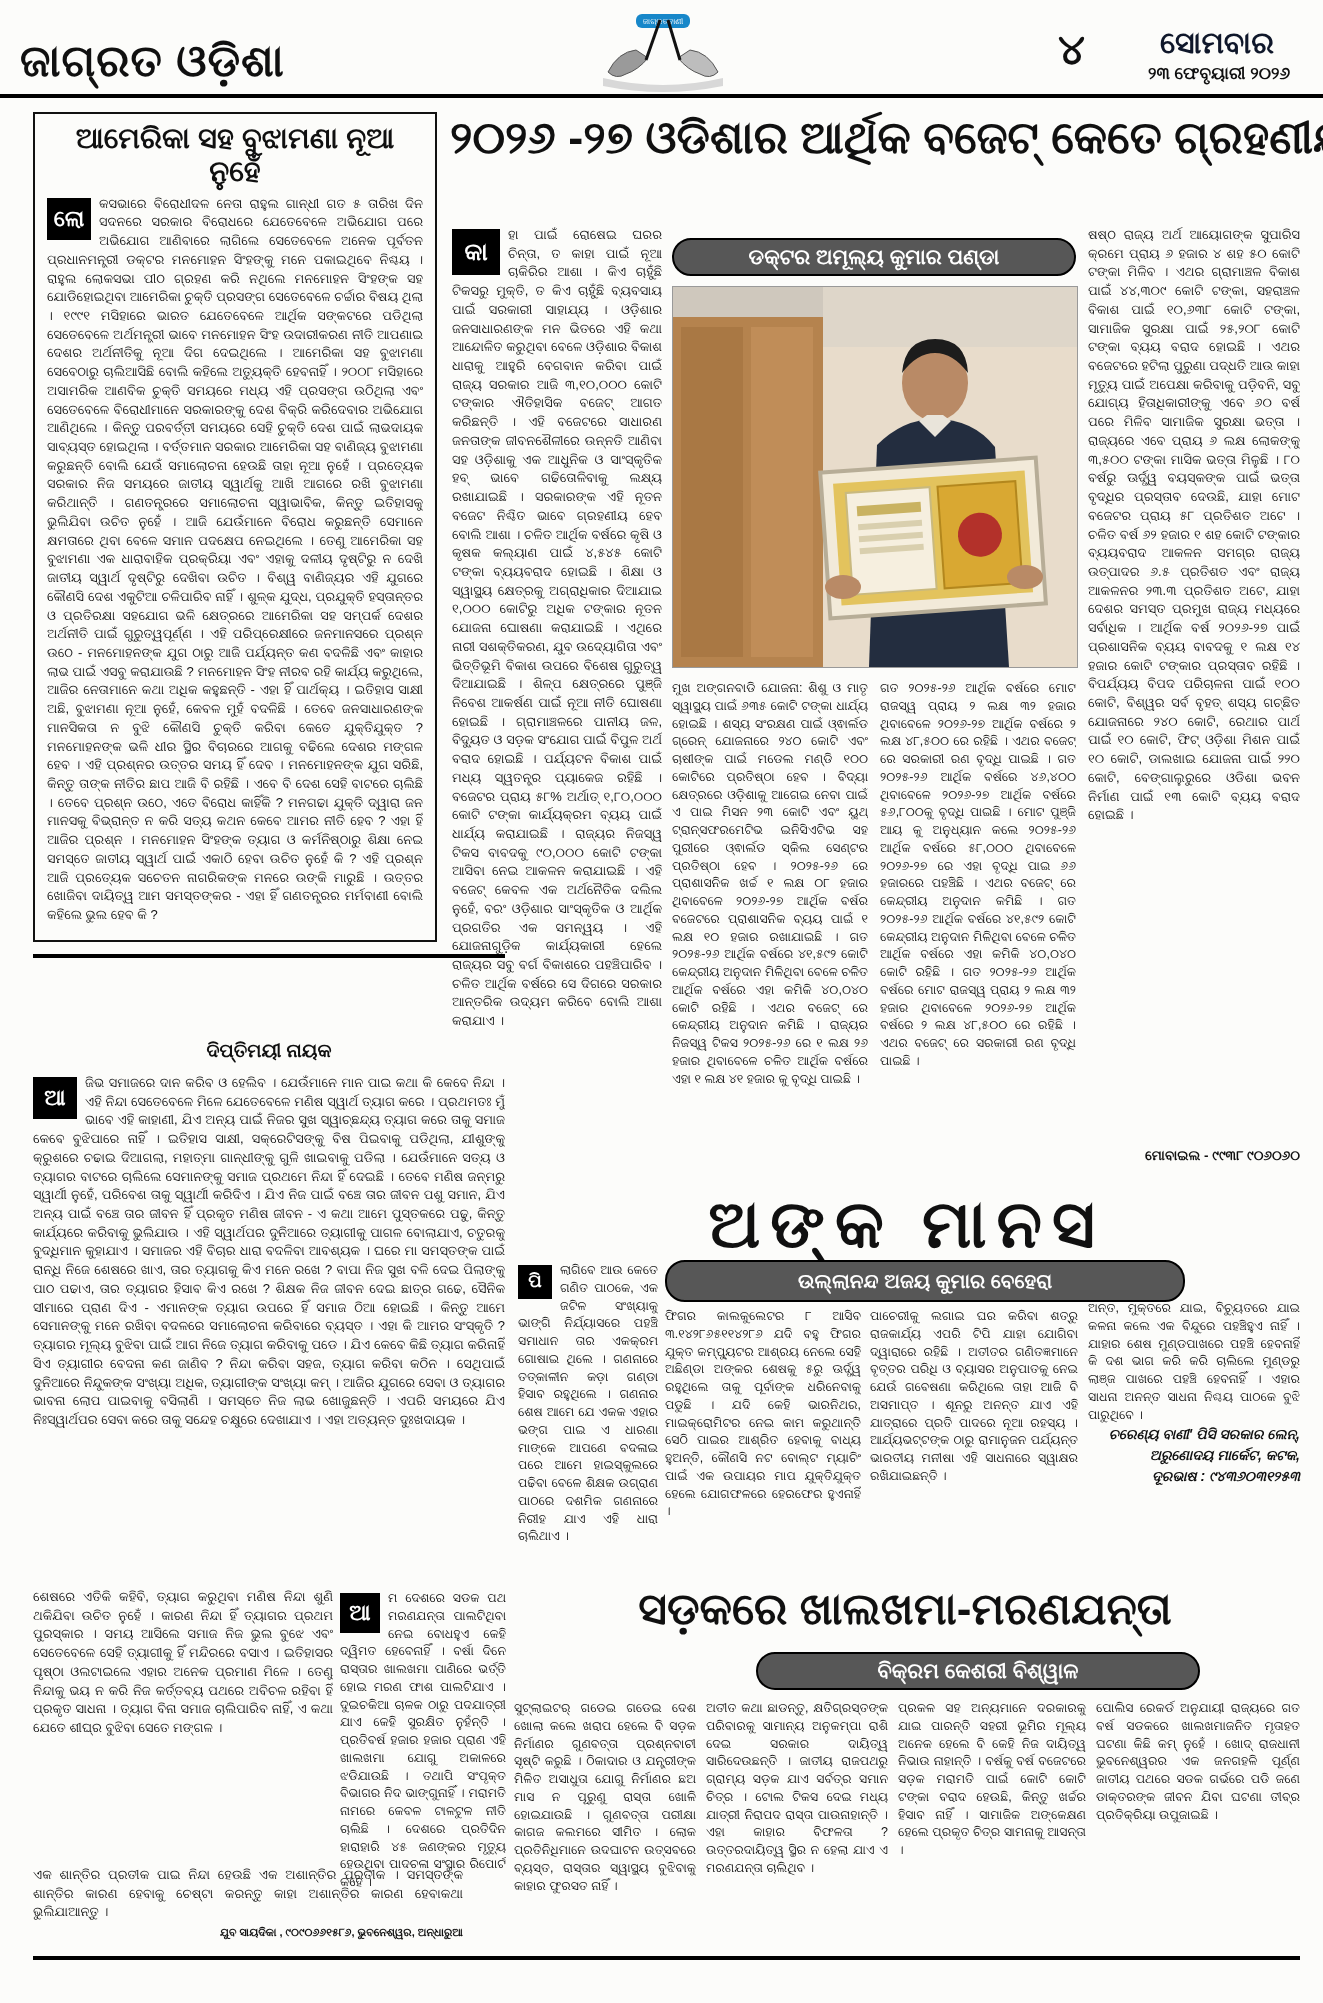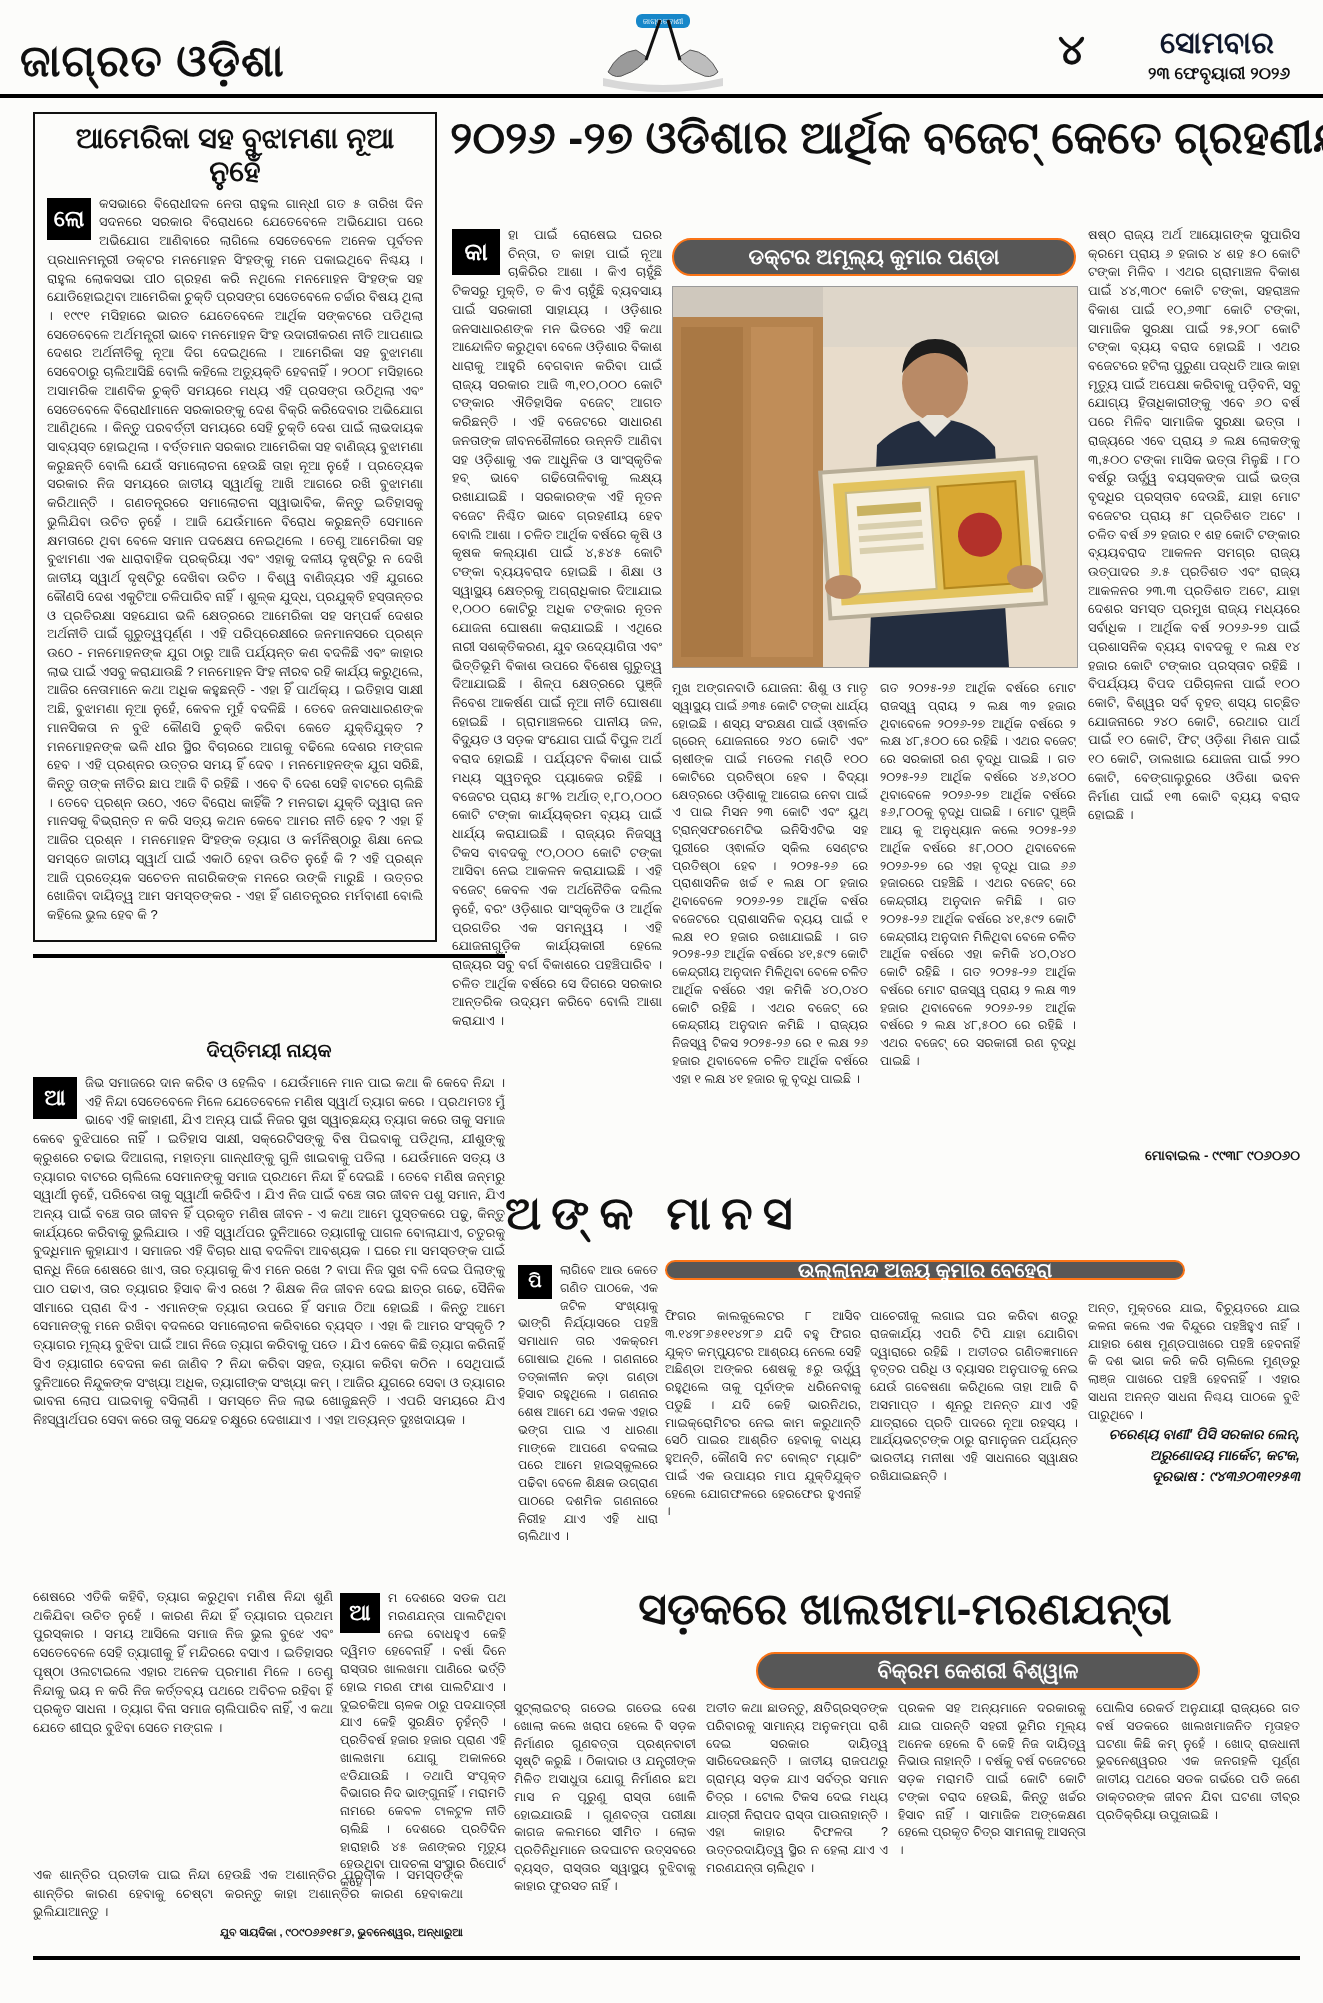--- a/index.html
+++ b/index.html
@@ -7,25 +7,25 @@
         font-family:"Liberation Sans","DejaVu Sans",sans-serif;color:#101010;overflow:hidden;}
   .abs{position:absolute;}
   .rule{background:#000;}
   .masthead{font-size:44px;font-weight:bold;letter-spacing:1px;}
   .pagenum{font-size:42px;font-weight:bold;}
   .dayname{font-size:30px;font-weight:bold;color:#0f172a;}
   .dateline{font-size:17px;font-weight:bold;}
   .box{border:2px solid #111;}
   .headline-sm{font-size:29px;font-weight:bold;text-align:center;line-height:1.15;}
   .headline-xl{font-size:45px;font-weight:bold;text-align:center;white-space:nowrap;}
-  .headline-huge{font-size:46px;font-weight:bold;text-align:left;letter-spacing:10px;white-space:nowrap;}
+  .headline-huge{font-size:66px;font-weight:bold;text-align:right;letter-spacing:10px;white-space:nowrap;}
   .headline-lg{font-size:44px;font-weight:bold;text-align:center;white-space:nowrap;}
   .headline-md{font-size:40px;font-weight:bold;text-align:center;white-space:nowrap;}
   .byline-center{font-size:19px;font-weight:bold;text-align:center;}
-  .pill{background:#575757;border:2px solid #f97316;border-radius:20px;color:#fff;font-weight:bold;
+  .pill{background:#575757;border:2px solid #000000;border-radius:20px;color:#fff;font-weight:bold;
         display:flex;align-items:center;justify-content:center;font-size:21px;}
   .body-text{font-size:13px;line-height:1.44;text-align:justify;overflow:hidden;height:100%;}
   .body-sm{font-size:12.5px;line-height:1.42;}
   .dc{float:left;background:#000;color:#fff;font-weight:bold;display:flex;align-items:center;justify-content:center;
       margin:3px 8px 2px 0;}
   .dc-lg{width:48px;height:46px;font-size:24px;}
   .dc-md{width:44px;height:42px;font-size:22px;}
   .dc-sm{width:34px;height:34px;font-size:18px;}
   .sig{font-weight:bold;text-align:right;font-size:11px;margin-top:4px;}
   .sig-italic{font-style:italic;font-weight:bold;text-align:right;font-size:14px;line-height:1.5;}
@@ -127,21 +127,21 @@
   </div>
   <div class="abs" style="left:33px;top:1588px;width:300px;height:272px;">
     <div class="body-text">ଶେଷରେ ଏତିକି କହିବି, ତ୍ୟାଗ କରୁଥିବା ମଣିଷ ନିନ୍ଦା ଶୁଣି ଥକିଯିବା ଉଚିତ ନୁହେଁ । କାରଣ ନିନ୍ଦା ହିଁ ତ୍ୟାଗର ପ୍ରଥମ ପୁରସ୍କାର । ସମୟ ଆସିଲେ ସମାଜ ନିଜ ଭୁଲ ବୁଝେ ଏବଂ ସେତେବେଳେ ସେହି ତ୍ୟାଗୀକୁ ହିଁ ମନ୍ଦିରରେ ବସାଏ । ଇତିହାସର ପୃଷ୍ଠା ଓଲଟାଇଲେ ଏହାର ଅନେକ ପ୍ରମାଣ ମିଳେ । ତେଣୁ ନିନ୍ଦାକୁ ଭୟ ନ କରି ନିଜ କର୍ତ୍ତବ୍ୟ ପଥରେ ଅବିଚଳ ରହିବା ହିଁ ପ୍ରକୃତ ସାଧନା । ତ୍ୟାଗ ବିନା ସମାଜ ଚାଲିପାରିବ ନାହିଁ, ଏ କଥା ଯେତେ ଶୀଘ୍ର ବୁଝିବା ସେତେ ମଙ୍ଗଳ ।</div>
   </div>
   <div class="abs" style="left:33px;top:1866px;width:430px;height:80px;">
     <div class="body-text" style="height:auto;">ଏକ ଶାନ୍ତିର ପ୍ରତୀକ ପାଇ ନିନ୍ଦା ହେଉଛି ଏକ ଅଶାନ୍ତିର ପ୍ରତୀକ । ସମସ୍ତଙ୍କ ଶାନ୍ତିର କାରଣ ହେବାକୁ ଚେଷ୍ଟା କରନ୍ତୁ କାହା ଅଶାନ୍ତିର କାରଣ ହେବାକଥା ଭୁଲିଯାଆନ୍ତୁ ।</div>
     <div class="sig">ଯୁବ ସାୟଦିକା , ୯୦୯୦୬୬୧୫୮୬, ଭୁବନେଶ୍ୱର, ଅନ୍ଧାରୁଆ</div>
   </div>
 
   <div class="abs headline-huge" style="left:505px;top:1186px;width:600px;">ଅଙ୍କ ମାନସ</div>
-  <div class="abs pill" style="left:665px;top:1260px;width:520px;height:20px;box-sizing:border-box;font-size:20px;">ଉଲ୍ଲାନନ୍ଦ ଅଜୟ କୁମାର ବେହେରା</div>
+  <div class="abs pill" style="left:665px;top:1260px;width:520px;height:42px;box-sizing:border-box;font-size:20px;">ଉଲ୍ଲାନନ୍ଦ ଅଜୟ କୁମାର ବେହେରା</div>
 
   <div class="abs" style="left:518px;top:1262px;width:140px;height:322px;">
     <div class="body-text body-sm">
       <span class="dc dc-sm">ପି</span><span>ଲାଗିବେ ଆଉ କେତେ ଗଣିତ ପାଠକେ, ଏକ ଜଟିଳ ସଂଖ୍ୟାକୁ ଭାଙ୍ଗି ନିର୍ଯ୍ୟାସରେ ପହଞ୍ଚି ସମାଧାନ ତାର ଏକକ୍ରମ ଗୋଷାଇ ଥିଲେ । ଗଣନାରେ ତତ୍କାଳୀନ କଡ଼ା ଗଣ୍ଡା ହିସାବ ରହୁଥିଲେ । ଗଣନାର ଶେଷ ଆମେ ଯେ ଏକକ ଏହାର ଭଙ୍ଗ ପାଇ ଏ ଧାରଣା ମାଙ୍କେ ଆପଣେ ବଦଳାଇ ପରେ ଆମେ ହାଇସ୍କୁଲରେ ପଢିବା ବେଳେ ଶିକ୍ଷକ ଉଗ୍ରାଣ ପାଠରେ ଦଶମିକ ଗଣନାରେ ନିରୀହ ଯାଏ ଏହି ଧାରା ଚାଲିଥାଏ ।</span>
     </div>
   </div>
   <div class="abs" style="left:665px;top:1308px;width:196px;height:276px;">
     <div class="body-text body-sm">ଫିଗର କାଲକୁଲେଟର ୮ ଆସିବ ୩.୧୪୨୮୬୫୧୧୪୨୮୬ ଯଦି ବହୁ ଫିଗର ଯୁକ୍ତ କମ୍ପ୍ୟୁଟର ଆଶ୍ରୟ ନେଲେ ସେହି ଅଛିଣ୍ଡା ଅଙ୍କର ଶେଷକୁ ୫ରୁ ଊର୍ଦ୍ଧ୍ୱ ରହୁଥିଲେ ତାକୁ ପୂର୍ବାଙ୍କ ଧରିନେବାକୁ ପଡୁଛି । ଯଦି କେହି ଭାରନିଥର, ମାଇକ୍ରୋମିଟର ନେଇ କାମ କରୁଥାନ୍ତି ସେଠି ପାଇର ଆଶ୍ରିତ ହେବାକୁ ବାଧ୍ୟ ହୁଅନ୍ତି, କୌଣସି ନଟ ବୋଲ୍ଟ ମ୍ୟାଚିଂ ପାଇଁ ଏକ ଉପାୟର ମାପ ଯୁକ୍ତିଯୁକ୍ତ ହେଲେ ଯୋଗଫଳରେ ହେରଫେର ହୁଏନାହିଁ ।</div>
   </div>
   <div class="abs" style="left:870px;top:1308px;width:208px;height:276px;">

